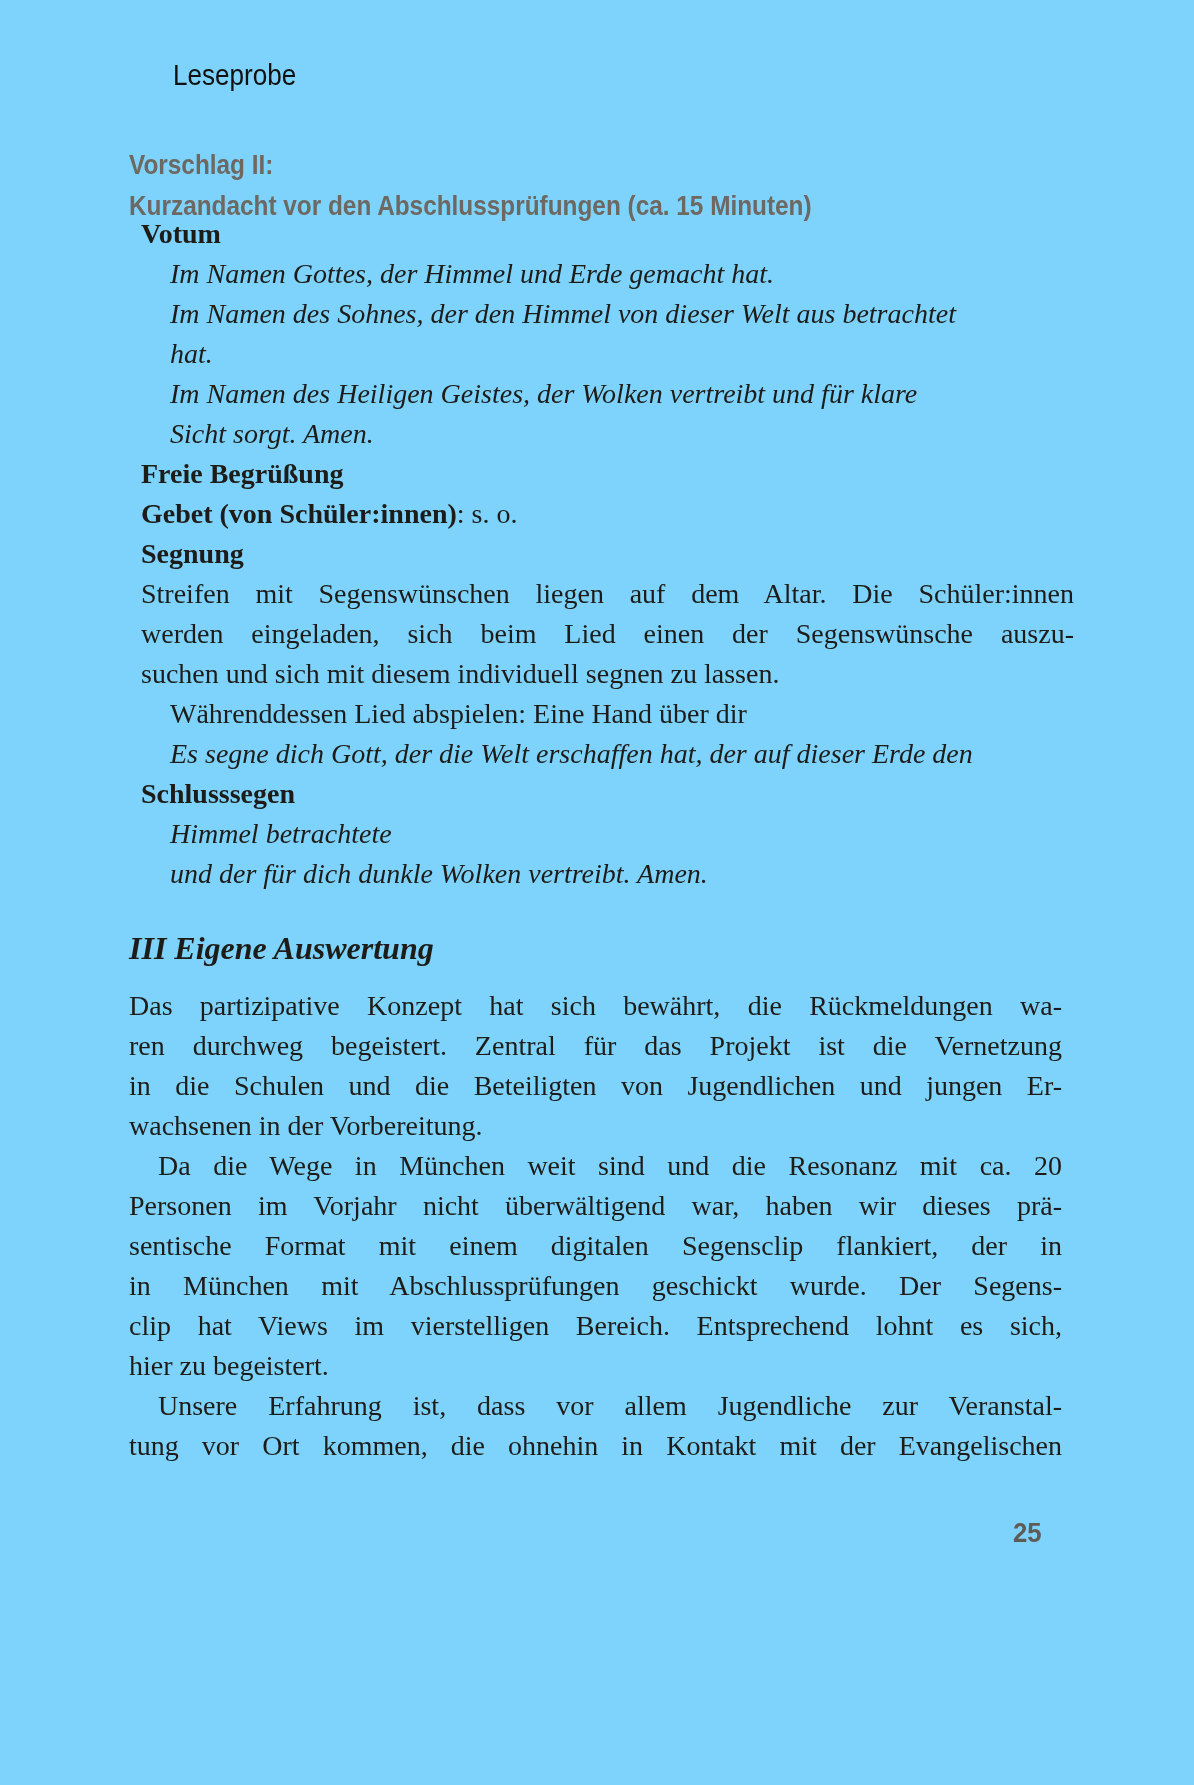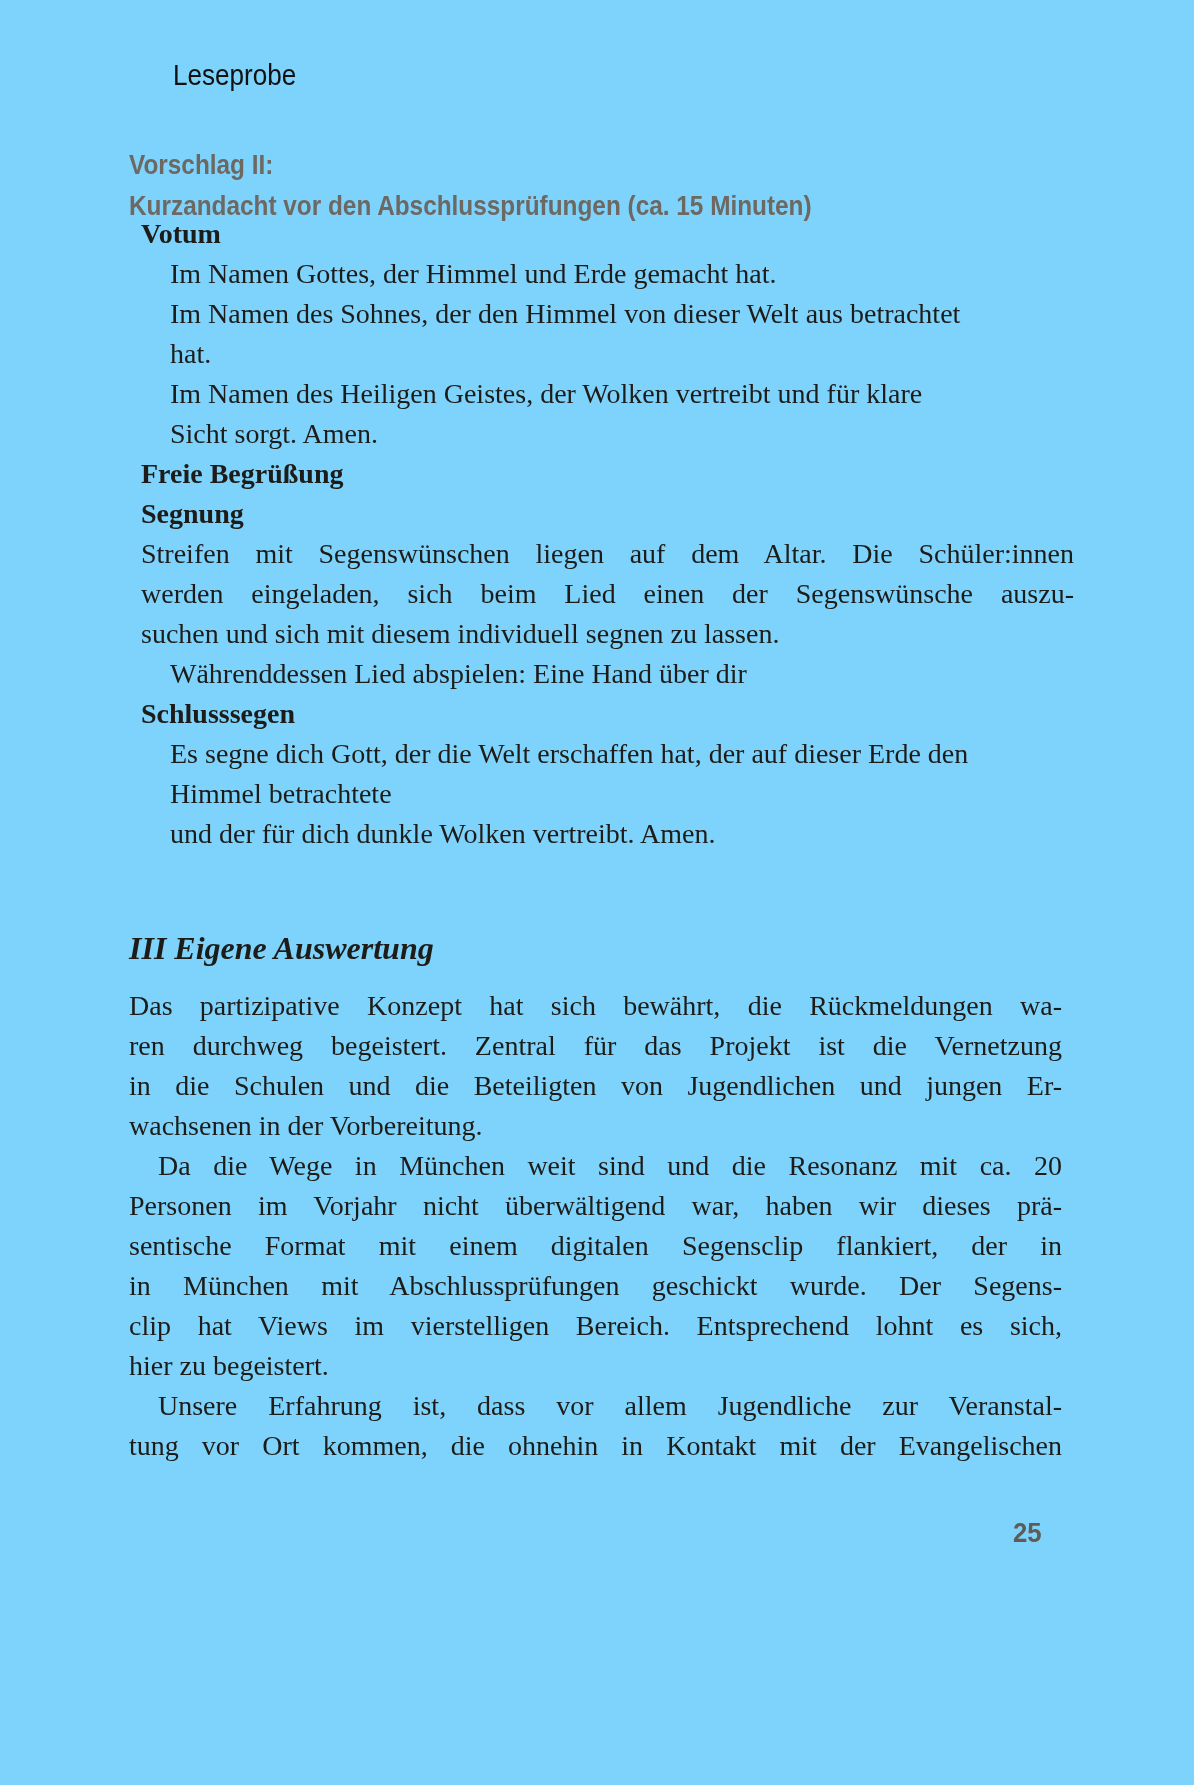--- a/index.html
+++ b/index.html
@@ -38,21 +38,21 @@
     font-size:28px; line-height:40px; height:40px;
     white-space:nowrap;
   }
   .jline {
     white-space:normal;
     text-align:justify;
     text-align-last:justify;
   }
   .lastline { white-space:normal; text-align:left; }
   .bold { font-weight:bold; }
-  .italic { }
+  .italic { font-style:italic; }
   .indent { padding-left:29px; }
   .h2 {
     font-size:32px; line-height:48px;
     font-weight:bold; font-style:italic;
     margin-bottom:14px;
     white-space:nowrap;
   }
   .page-number {
     position:absolute; top:1516px; left:1013px;
     font-family:"Liberation Sans", sans-serif;
@@ -74,27 +74,28 @@
   </div>
 
   <div class="liturgy">
     <div class="body-line bold">Votum</div>
     <div class="body-line italic indent">Im Namen Gottes, der Himmel und Erde gemacht hat.</div>
     <div class="body-line italic indent">Im Namen des Sohnes, der den Himmel von dieser Welt aus betrachtet</div>
     <div class="body-line italic indent">hat.</div>
     <div class="body-line italic indent">Im Namen des Heiligen Geistes, der Wolken vertreibt und für klare</div>
     <div class="body-line italic indent">Sicht sorgt. Amen.</div>
     <div class="body-line bold">Freie Begrüßung</div>
+    <div class="body-line"><span class="bold">Gebet (von Schüler:innen)</span><span>: s. o.</span></div>
     <div class="body-line bold">Segnung</div>
     <div class="body-line jline">Streifen mit Segenswünschen liegen auf dem Altar. Die Schüler:innen</div>
     <div class="body-line jline">werden eingeladen, sich beim Lied einen der Segenswünsche auszu-</div>
     <div class="body-line lastline">suchen und sich mit diesem individuell segnen zu lassen.</div>
     <div class="body-line indent">Währenddessen Lied abspielen: Eine Hand über dir</div>
+    <div class="body-line italic indent">Es segne dich Gott, der die Welt erschaffen hat, der auf dieser Erde den</div>
     <div class="body-line bold">Schlusssegen</div>
-    <div class="body-line italic indent">Es segne dich Gott, der die Welt erschaffen hat, der auf dieser Erde den</div>
     <div class="body-line italic indent">Himmel betrachtete</div>
     <div class="body-line italic indent">und der für dich dunkle Wolken vertreibt. Amen.</div>
   </div>
 
   <div class="auswertung">
     <div class="h2">III Eigene Auswertung</div>
     <div class="body-line jline">Das partizipative Konzept hat sich bewährt, die Rückmeldungen wa-</div>
     <div class="body-line jline">ren durchweg begeistert. Zentral für das Projekt ist die Vernetzung</div>
     <div class="body-line jline">in die Schulen und die Beteiligten von Jugendlichen und jungen Er-</div>
     <div class="body-line lastline">wachsenen in der Vorbereitung.</div>

